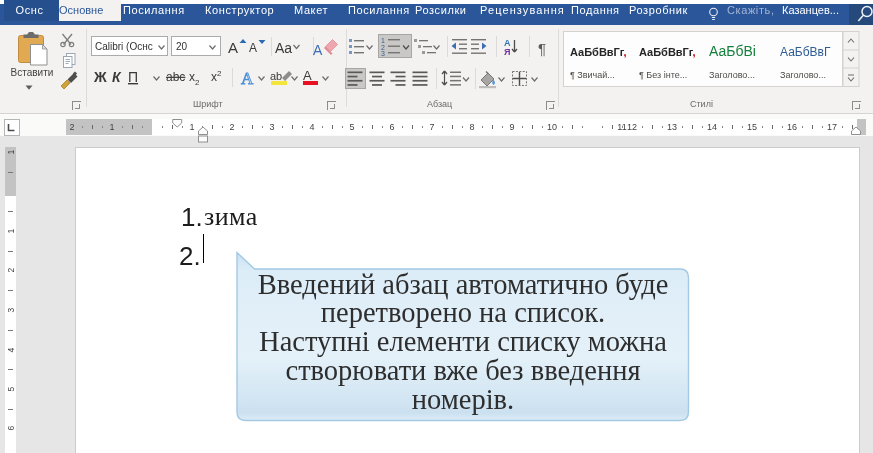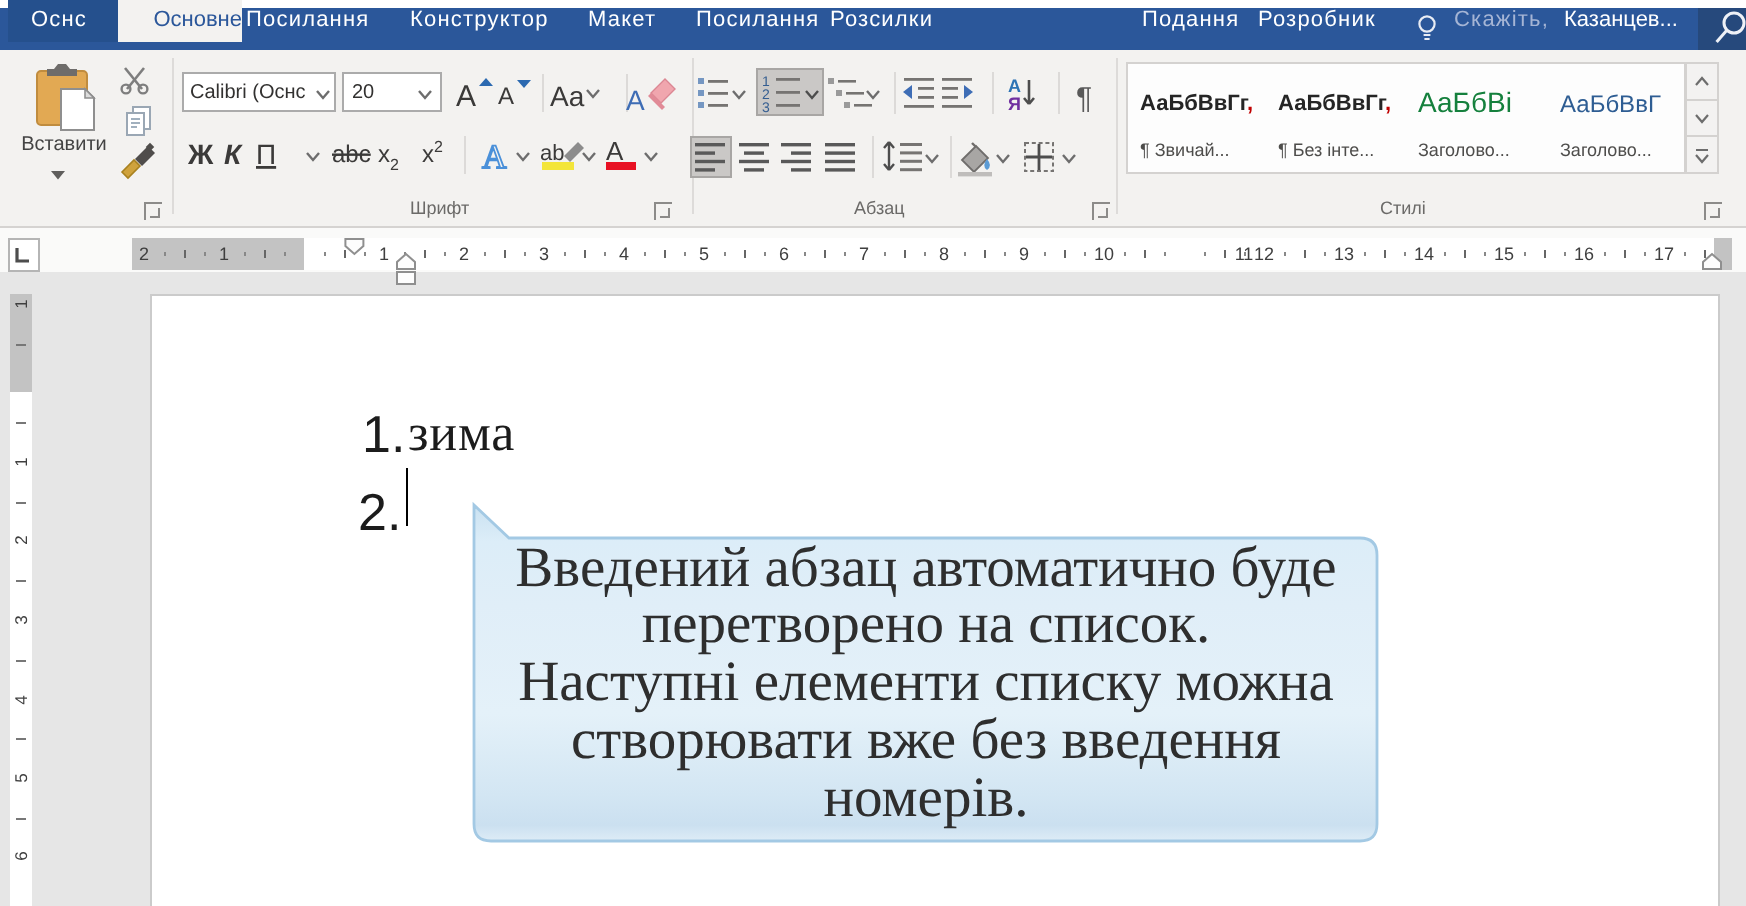--- a/index.html
+++ b/index.html
@@ -5,21 +5,21 @@
   html,body{margin:0;padding:0;width:873px;height:453px;overflow:hidden;background:#fff;
     font-family:"Liberation Sans",sans-serif;}
   .abs{position:absolute;}
   #stage{position:relative;width:873px;height:453px;}
   
   #tabbar{left:0;top:4px;width:873px;height:21px;background:#2b579a;}
   .tab{position:absolute;top:0;height:21px;line-height:21px;color:#fff;font-size:11px;letter-spacing:0.6px;white-space:nowrap;}
   #filetab{position:absolute;left:4px;top:0;width:55px;height:21px;background:#25508d;
     color:#fff;font-size:11px;line-height:21px;text-align:center;text-indent:-4px;letter-spacing:0.6px;}
   #seltab{position:absolute;left:59px;top:0;width:62px;height:21px;background:#f3f2f0;
-    color:#2b579a;font-size:11px;line-height:21px;text-align:right;}
+    color:#2b579a;font-size:11px;line-height:21px;text-align:left;}
   
   #ribbon{left:0;top:25px;width:873px;height:89px;background:#f3f2f0;border-bottom:1px solid #d5d3d1;box-sizing:border-box;}
   .gsep{position:absolute;top:29px;width:1px;height:78px;background:#dddbd9;}
   .glabel{position:absolute;top:99px;height:12px;font-size:9px;color:#6b6a68;white-space:nowrap;}
   .launch{position:absolute;width:8px;height:8px;border-left:1px solid #8c8b89;border-top:1px solid #8c8b89;}
   .launch:after{content:"";position:absolute;left:2px;top:2px;width:4px;height:4px;
      border-right:1px solid #8c8b89;border-bottom:1px solid #8c8b89;}
   .msep{position:absolute;width:1px;background:#dcdad8;}
   .combo{position:absolute;background:#fff;border:1px solid #ababab;box-sizing:border-box;}
   .ctext{position:absolute;font-size:10px;color:#323130;}
@@ -64,41 +64,42 @@
 
   <div class="abs" id="tabbar"></div>
   <div class="abs" style="left:849px;top:4px;width:24px;height:21px;background:#26497c;"></div>
   <div id="filetab">Оснс</div>
   <div id="seltab">Основне</div>
   <div class="tab" style="left:123px;">Посилання</div>
   <div class="tab" style="left:205px;">Конструктор</div>
   <div class="tab" style="left:294px;">Макет</div>
   <div class="tab" style="left:348px;">Посилання</div>
   <div class="tab" style="left:415px;">Розсилки</div>
+  <div class="tab" style="left:480px;letter-spacing:1.1px;">Рецензування</div>
   <div class="tab" style="left:571px;">Подання</div>
   <div class="tab" style="left:629px;">Розробник</div>
   <div class="tab" style="left:727px;color:#a5b5d5;">Скажіть,</div>
   <div class="tab" style="left:782px;letter-spacing:0;">Казанцев...</div>
 
   <div class="abs" id="ribbon"></div>
 
   <div class="gsep" style="left:86px;"></div>
   <div class="gsep" style="left:346px;"></div>
   <div class="gsep" style="left:558px;"></div>
 
   <div class="uibtn" style="left:8px;top:67px;width:48px;text-align:center;font-size:10px;">Вставити</div>
 
   <div class="combo" style="left:91px;top:36px;width:77px;height:20px;"></div>
   <div class="ctext" style="left:95px;top:41px;">Calibri (Оснс</div>
   <div class="combo" style="left:171px;top:36px;width:50px;height:20px;"></div>
   <div class="ctext" style="left:176px;top:41px;">20</div>
 
   <div class="glabel" style="left:20px;margin-top:21px;">Буфер обм...</div>
   <div class="launch" style="left:72px;top:101px;"></div>
-  <div class="glabel" style="left:205px;">Шрифт</div>
+  <div class="glabel" style="left:193px;">Шрифт</div>
   <div class="launch" style="left:327px;top:101px;"></div>
   <div class="glabel" style="left:427px;">Абзац</div>
   <div class="launch" style="left:546px;top:101px;"></div>
   <div class="glabel" style="left:690px;">Стилі</div>
   <div class="launch" style="left:852px;top:101px;"></div>
   <div class="msep" style="left:271px;top:37px;height:19px;"></div>
     <div class="msep" style="left:313px;top:37px;height:19px;"></div>
     <div class="msep" style="left:232px;top:68px;height:19px;"></div>
     <div class="msep" style="left:447px;top:36px;height:21px;"></div>
     <div class="msep" style="left:496px;top:36px;height:21px;"></div>

